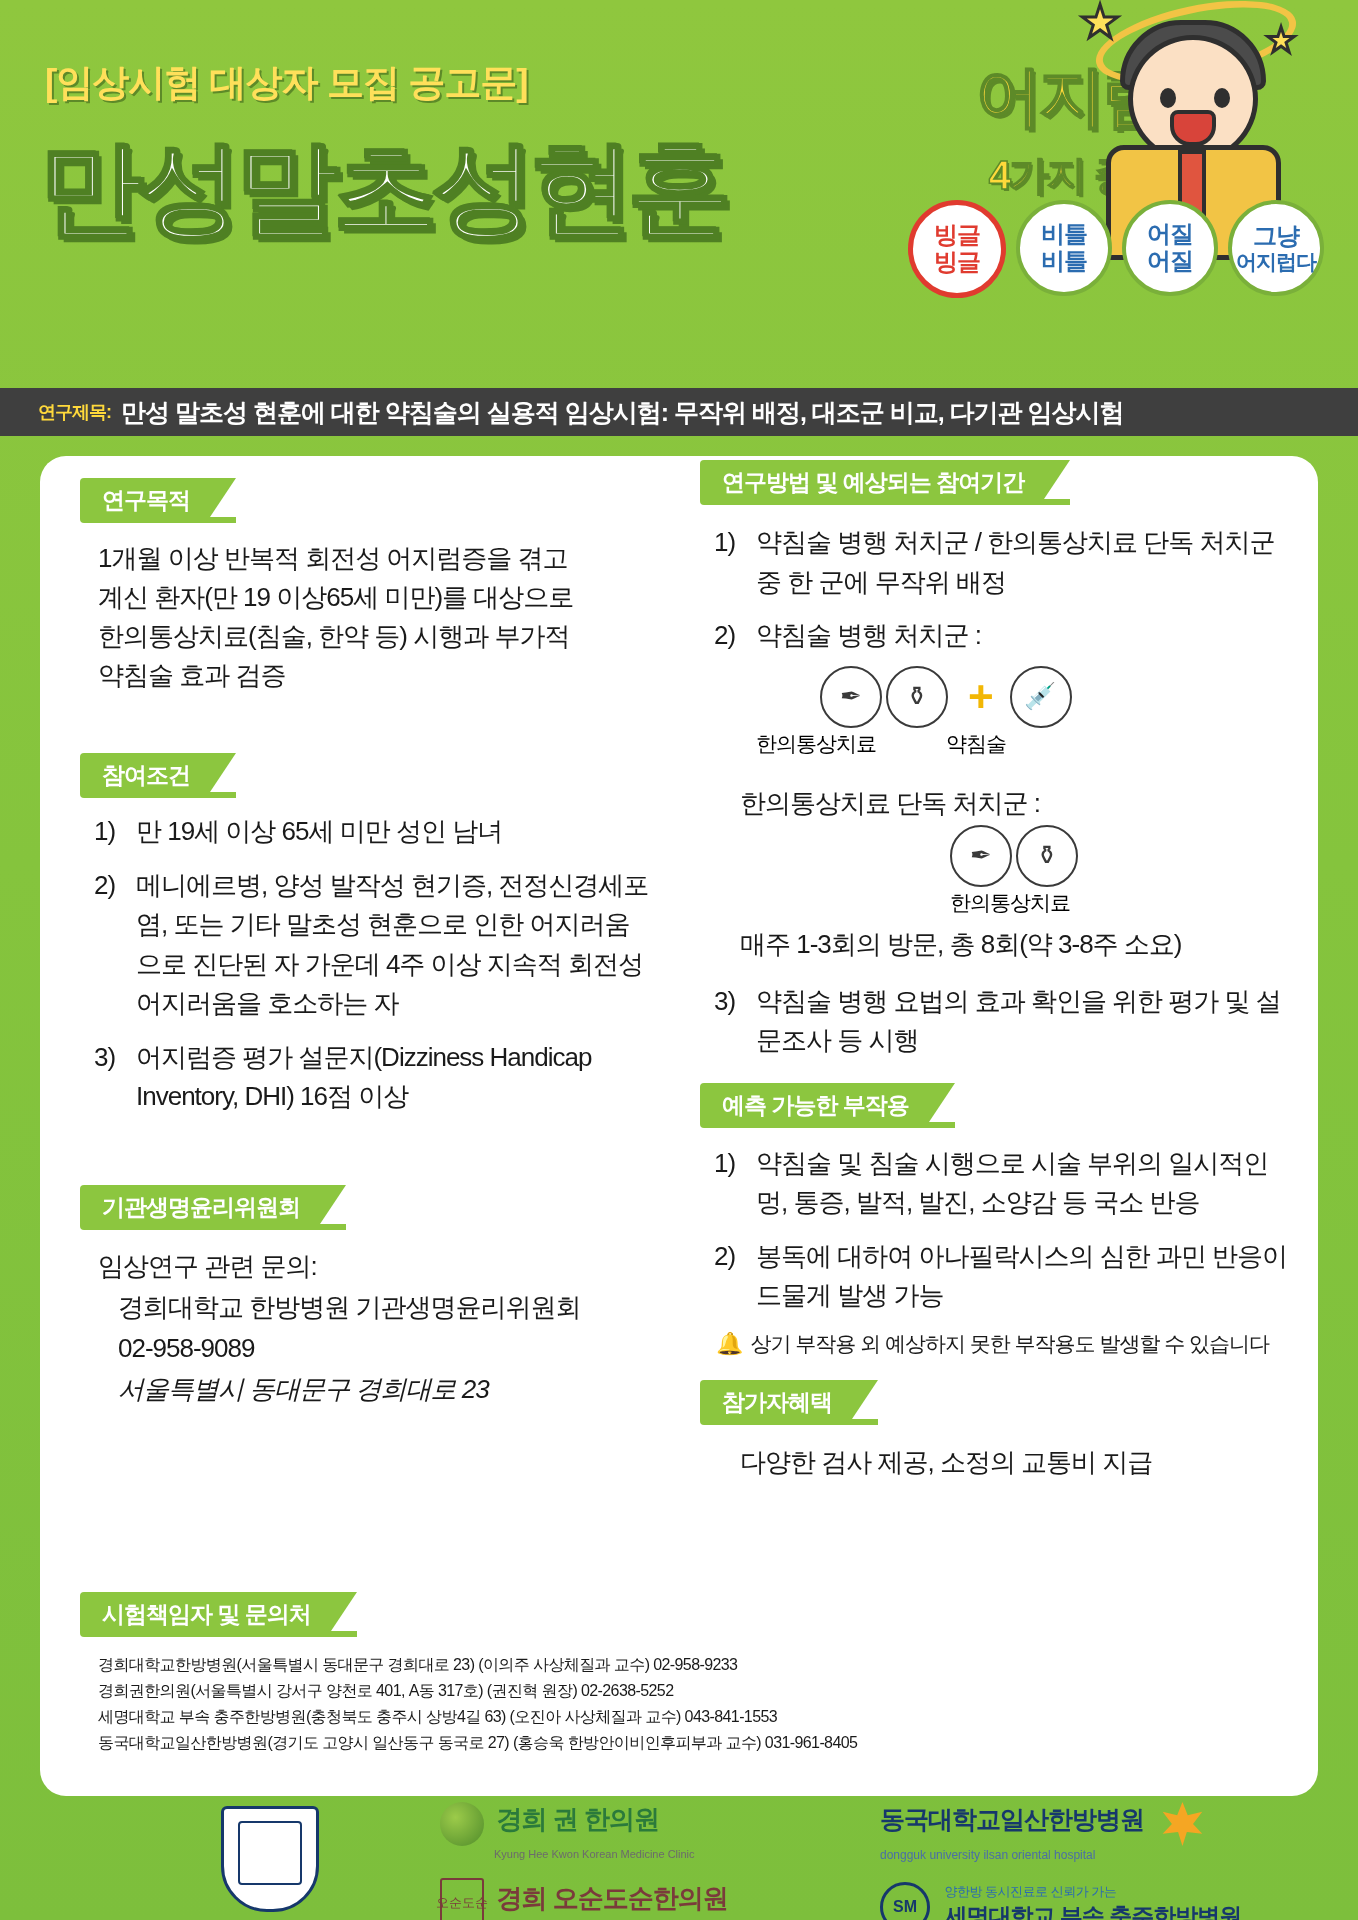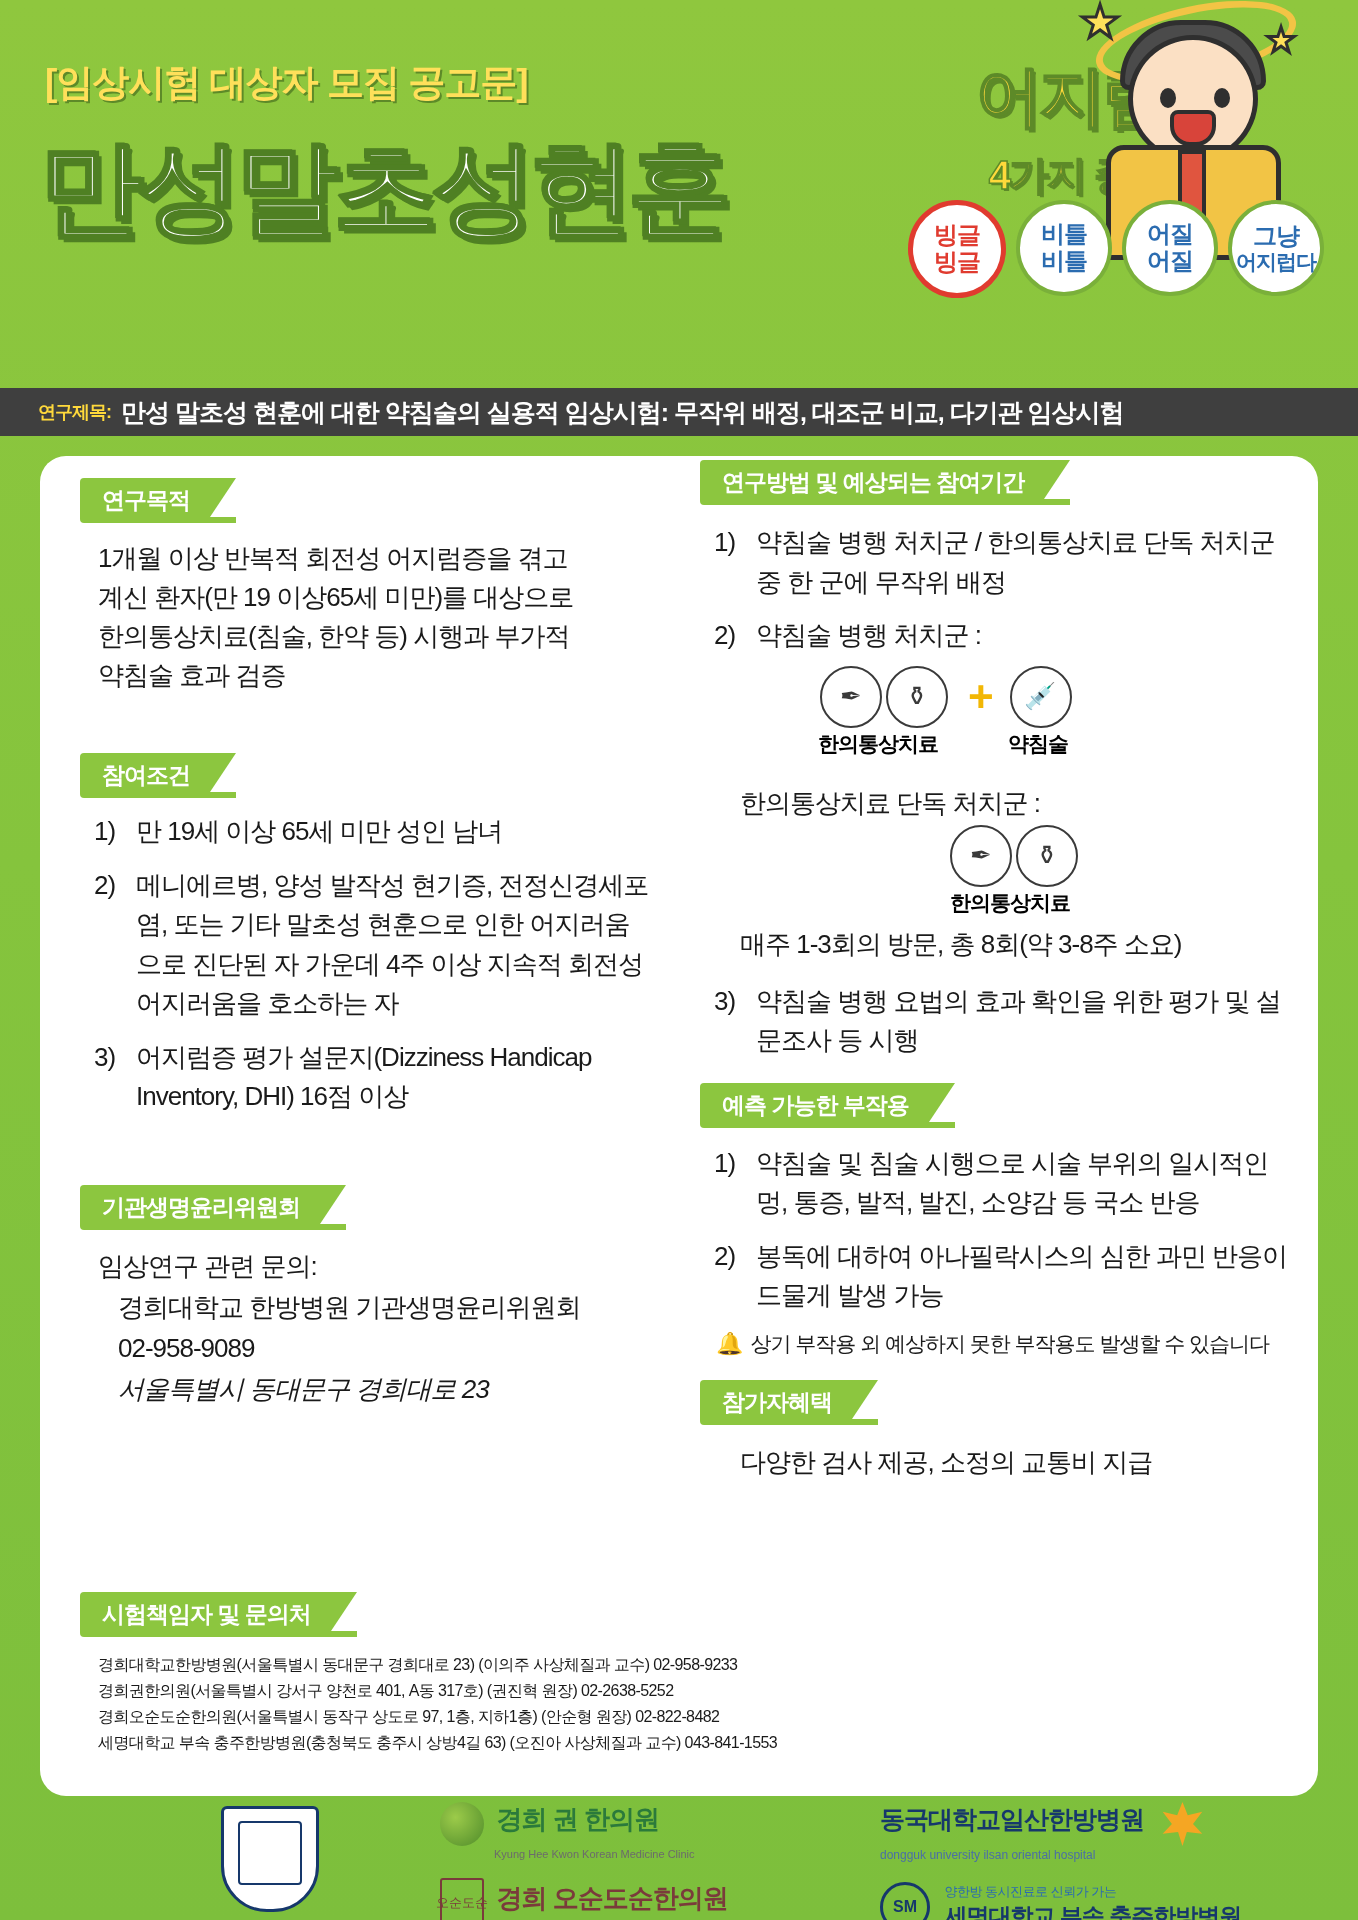--- a/index.html
+++ b/index.html
@@ -136,21 +136,21 @@
   
   .treat-row{
     display:flex;align-items:center;margin:10px 0 0 120px;
   }
   .circ{
     width:58px;height:58px;border-radius:50%;border:2px solid #3a3a3a;
     display:flex;align-items:center;justify-content:center;font-size:26px;color:#3a3a3a;
     background:#fff;margin-right:4px;
   }
   .plus{color:#f2b705;font-size:44px;font-weight:bold;margin:0 16px;}
-  .labels-row{display:flex;margin:2px 0 0 118px;font-size:21px;letter-spacing:-1px;font-weight:bold;}
+  .labels-row{display:flex;margin:2px 0 0 56px;font-size:21px;letter-spacing:-1px;}
   .bell{font-size:22px;}
   .note{
     display:flex;align-items:center;gap:8px;font-size:21px;color:#1a1a1a;
     margin:14px 0 0 16px;letter-spacing:-1px;
   }
   
   .contact-head{position:absolute;left:40px;top:1136px;}
   .contact-lines{
     position:absolute;left:58px;top:1196px;width:1180px;
     font-size:16px;line-height:1.62;color:#1a1a1a;letter-spacing:-0.6px;
@@ -342,22 +342,22 @@
       <div class="section-head">참가자혜택</div>
       <div class="body-text" style="margin-left:40px;margin-top:18px;">다양한 검사 제공, 소정의 교통비 지급</div>
     </div>
 
     <div class="contact-head">
       <div class="section-head">시험책임자 및 문의처</div>
     </div>
     <div class="contact-lines">
       <div>경희대학교한방병원(서울특별시 동대문구 경희대로 23) (이의주 사상체질과 교수) 02-958-9233</div>
       <div>경희권한의원(서울특별시 강서구 양천로 401, A동 317호) (권진혁 원장) 02-2638-5252</div>
-      <div>경희오순도순한의원(서울특별시 동작구 상도로 97, 1층, 지하1층) (안순형 원장) 02-822-8482</div>
       <div>세명대학교 부속 충주한방병원(충청북도 충주시 상방4길 63) (오진아 사상체질과 교수) 043-841-1553</div>
+      <div>동국대학교일산한방병원(경기도 고양시 일산동구 동국로 27) (홍승욱 한방안이비인후피부과 교수) 031-961-8405</div>
     </div>
 
     <div class="logos">
 
       <div class="logo" style="left:60px;top:10px;width:260px;">
         <div class="crest"></div>
 
       </div>
 
       <div class="logo" style="left:360px;top:6px;width:300px;text-align:left;">

